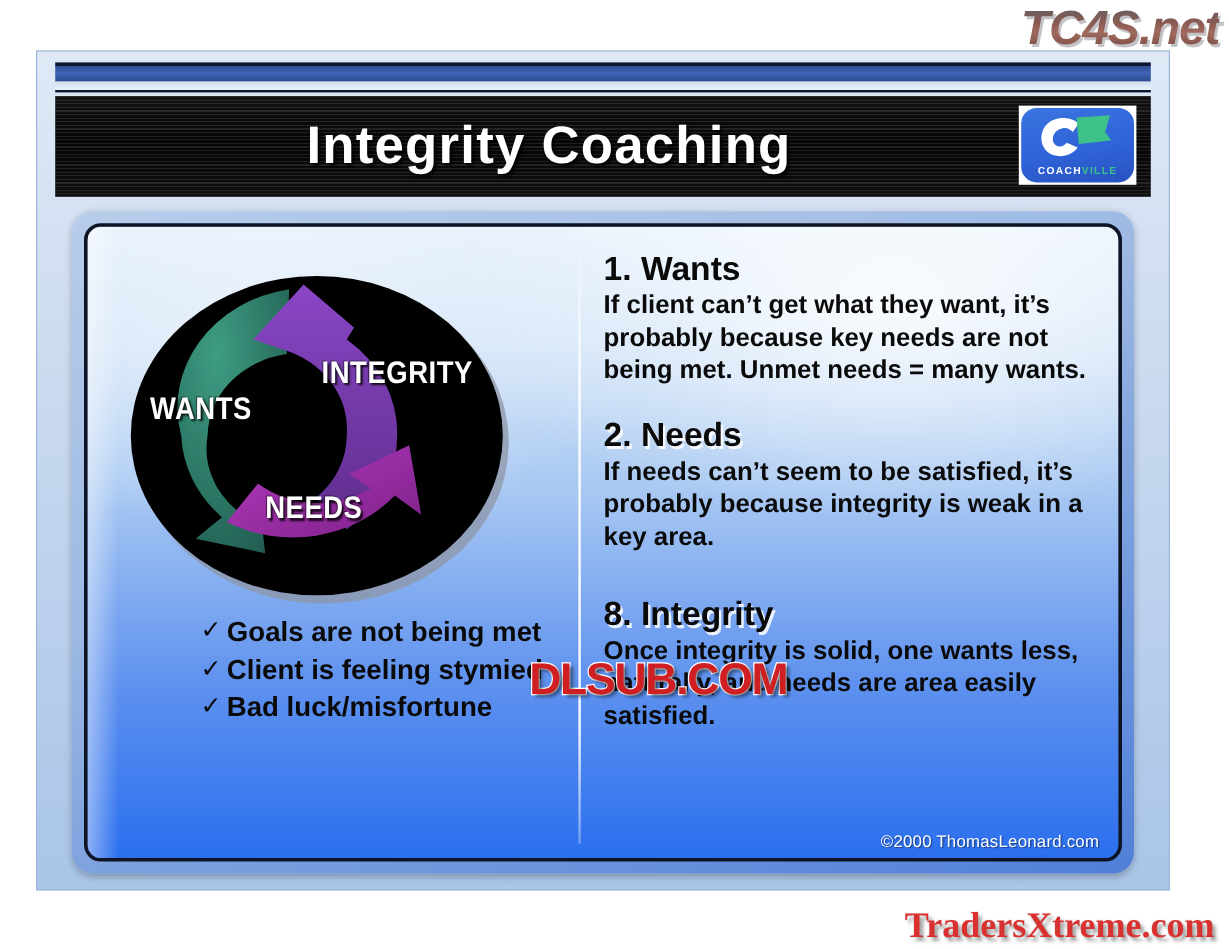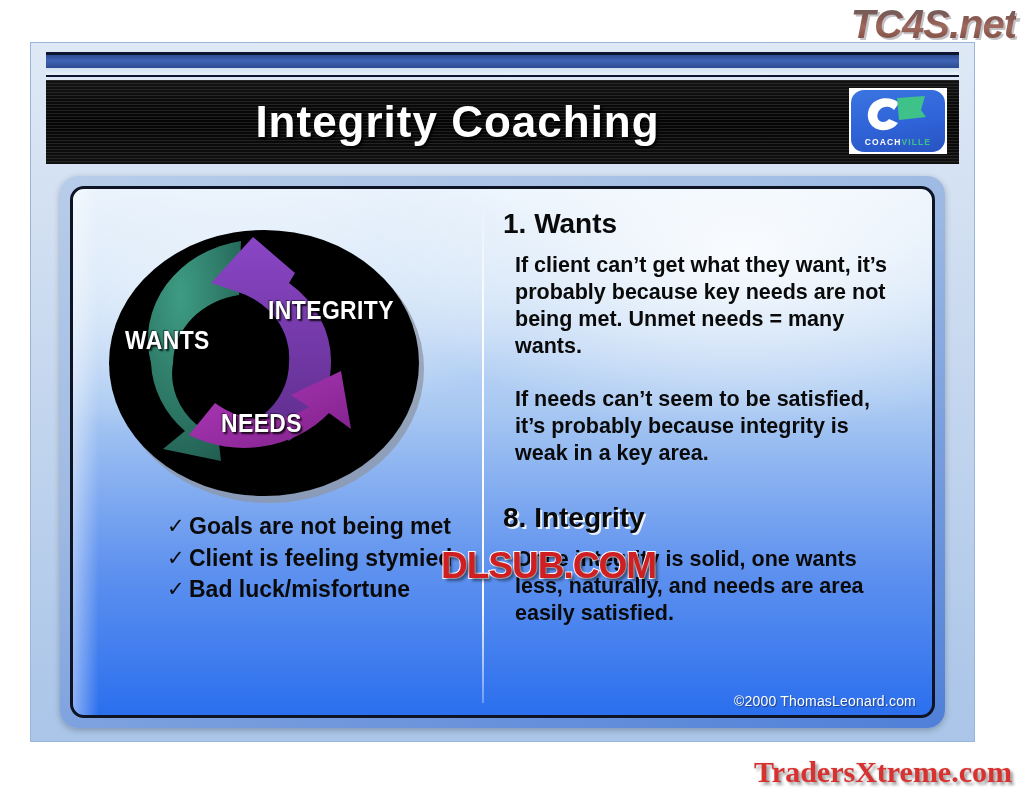--- a/index.html
+++ b/index.html
@@ -128,21 +128,21 @@
   }
   .chk-row{display:flex;align-items:flex-start;font-size:23px;font-weight:bold;line-height:1.38;}
   .chk-mark{width:22px;flex:0 0 22px;font-size:21px;line-height:1.45;}
   
   #right{position:absolute;left:430px;top:16px;right:14px;color:#0a0a0a;}
   .sec-head{
     font-size:28px;font-weight:bold;line-height:1.1;margin:0 0 1px 0;
     text-shadow:2px 2px 0 rgba(255,255,255,.85);
   }
   .sec-head.plain{text-shadow:none;}
-  .sec-body{font-size:21.5px;font-weight:bold;line-height:1.26;margin:12px;}
+  .sec-body{font-size:21.5px;font-weight:bold;line-height:1.26;margin:0;}
   #sec1{margin-top:4px;}
   #sec2{margin-top:26px;}
   #sec3{margin-top:36px;}
   
   #dlsub{
     position:absolute;left:368px;top:356px;
     font-family:Liberation Sans, sans-serif;
     font-size:37px;font-weight:bold;letter-spacing:-1px;
     color:#cf1f22;
     -webkit-text-stroke:2px #ffffff;
@@ -262,20 +262,21 @@
           <span>Bad luck/misfortune</span>
         </div>
       </div>
 
       <div id="right">
         <div id="sec1">
           <p class="sec-head plain">1. Wants</p>
           <p class="sec-body">If client can’t get what they want, it’s probably because key needs are not being met.  Unmet needs = many wants.</p>
         </div>
         <div id="sec2">
+          <p class="sec-head">2. Needs</p>
           <p class="sec-body">If needs can’t seem to be satisfied, it’s probably because integrity is weak in a key area.</p>
         </div>
         <div id="sec3">
           <p class="sec-head">8. Integrity</p>
           <p class="sec-body">Once integrity is solid, one wants less, naturally, and needs are area easily satisfied.</p>
         </div>
       </div>
 
       <div id="dlsub">DLSUB.COM</div>
 

